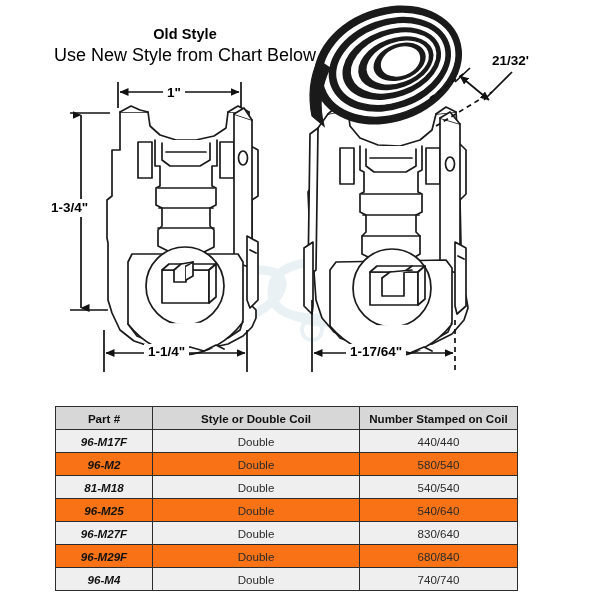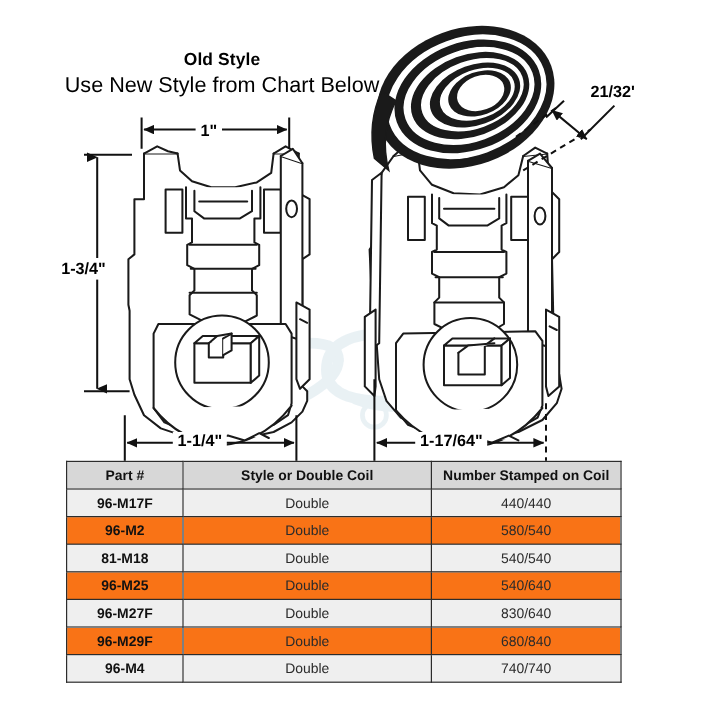--- a/index.html
+++ b/index.html
@@ -18,21 +18,21 @@
   #page {
     position: relative;
     width: 600px;
     height: 600px;
     background: #ffffff;
   }
 
   
   #diagram-area {
     position: absolute;
-    left: 0; top: 16px;
+    left: 0; top: 0;
     width: 600px;
     height: 395px;
   }
   #diagram-svg {
     position: absolute;
     left: 0; top: 0;
     width: 600px;
     height: 395px;
     display: block;
   }
@@ -92,21 +92,21 @@
   #dim-coil-label {
     left: 489px;
     top: 53px;
     padding: 1px 3px;
   }
 
   
   #parts-table-wrap {
     position: absolute;
     left: 55px;
-    top: 384px;
+    top: 406px;
     width: 462px;
   }
   table.parts-table {
     border-collapse: collapse;
     width: 462px;
     table-layout: fixed;
     background: #ffffff;
   }
   table.parts-table th,
   table.parts-table td {
@@ -121,20 +121,21 @@
     white-space: nowrap;
   }
   table.parts-table th {
     background: #d7d7d7;
     font-weight: bold;
     color: #111111;
   }
   table.parts-table td.col-part {
     font-weight: bold;
     color: #111111;
+    font-style: italic;
   }
   table.parts-table td {
     color: #2b2b2b;
   }
   table.parts-table tr.row-alt td {
     background: #efefef;
   }
   table.parts-table tr.row-plain td {
     background: #f97316;
   }

